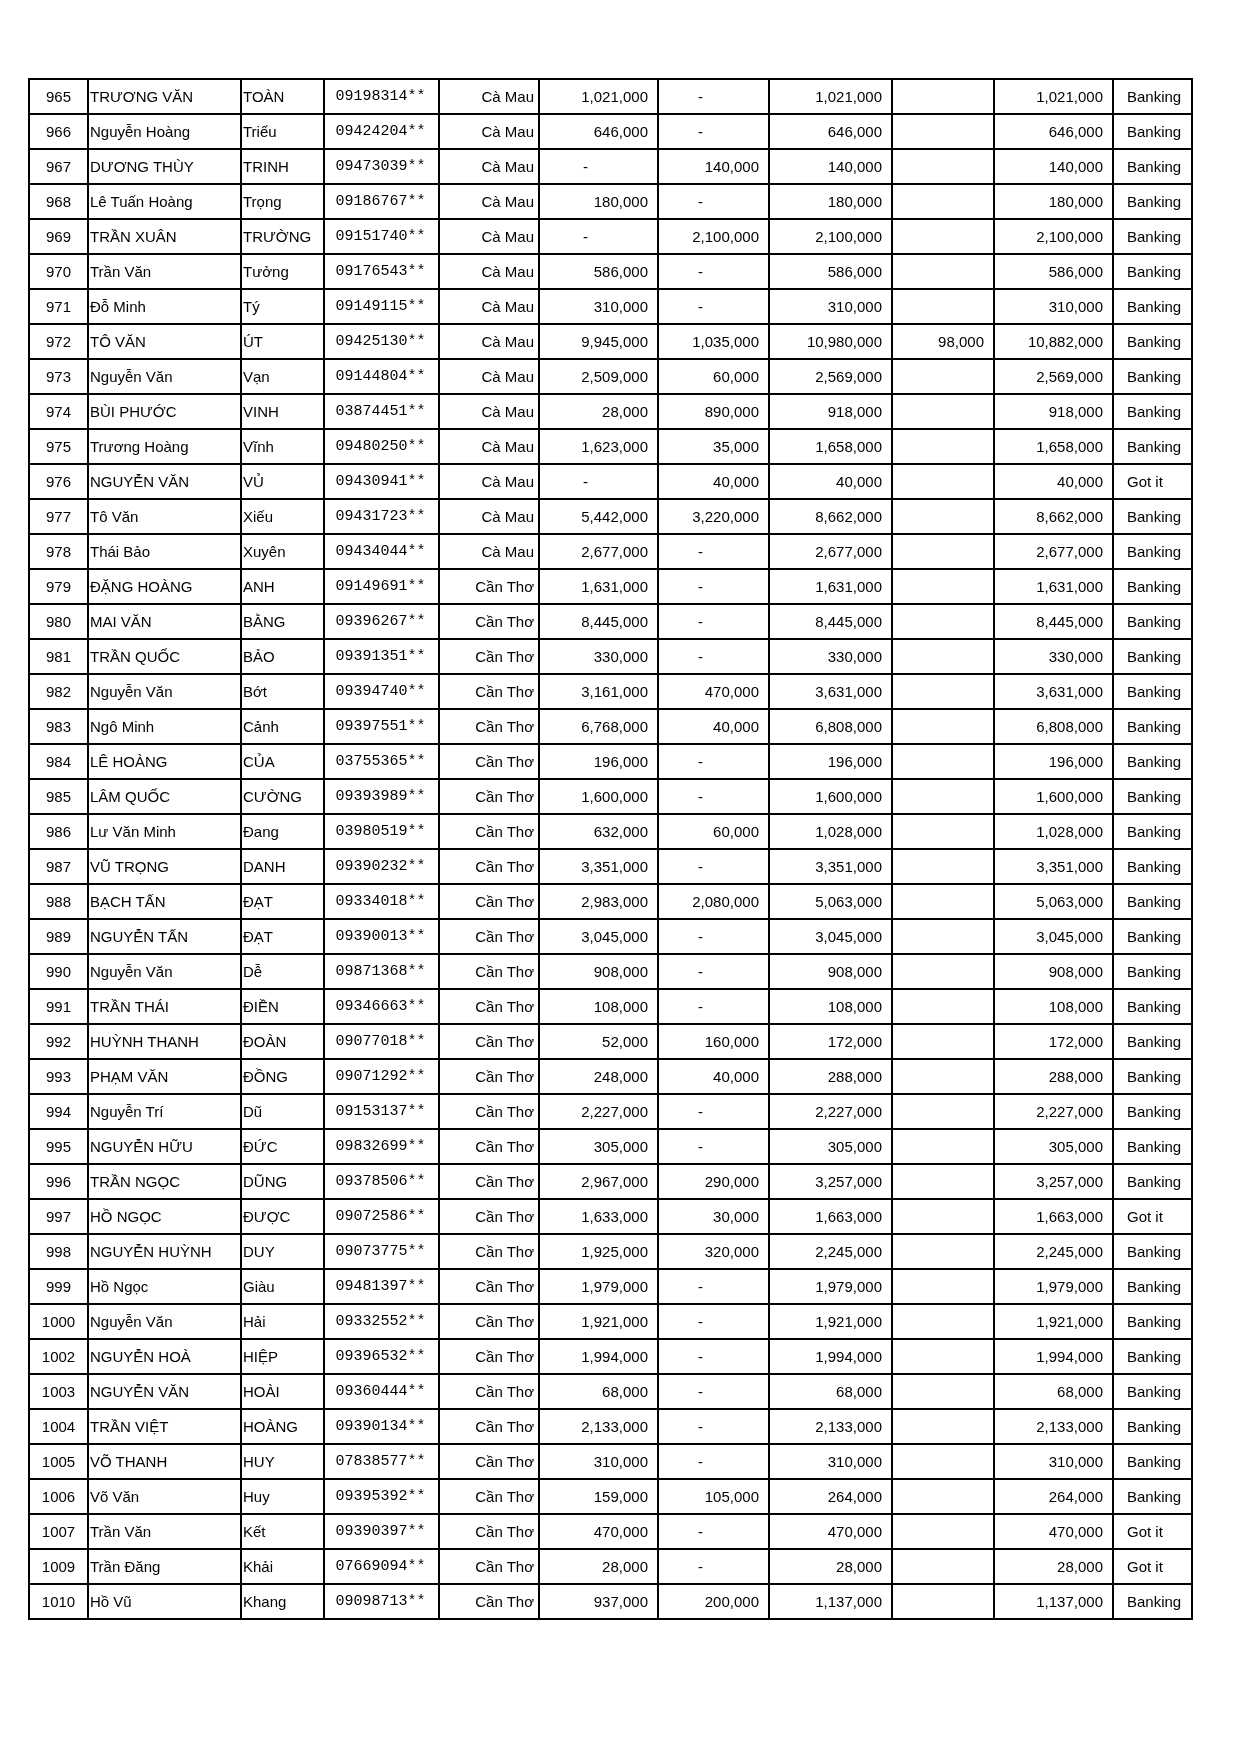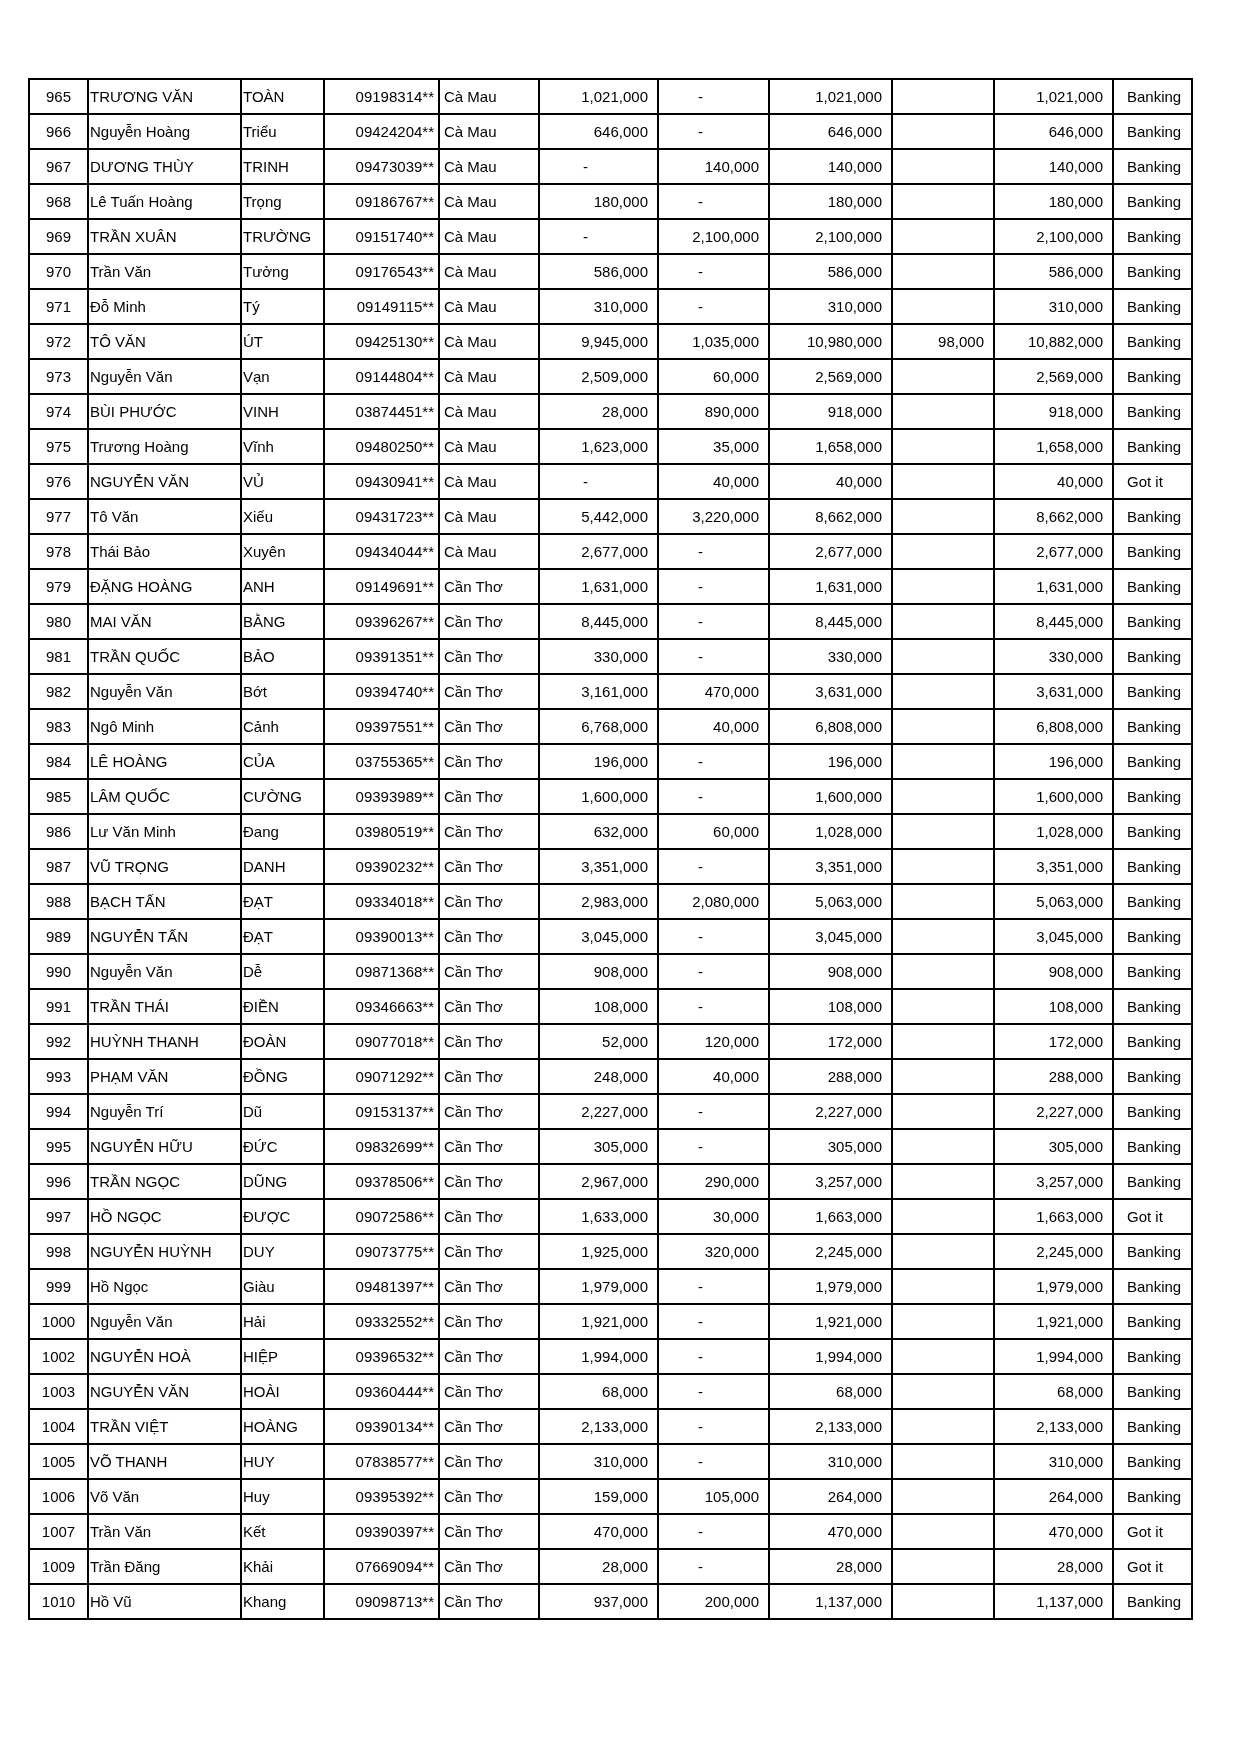--- a/index.html
+++ b/index.html
@@ -46,22 +46,22 @@
   col.c-a1     { width: 119px; }
   col.c-a2     { width: 111px; }
   col.c-a3     { width: 123px; }
   col.c-a4     { width: 102px; }
   col.c-a5     { width: 119px; }
   col.c-status { width: 79px; }
   
   table.roster td:nth-child(1)  { text-align: center;  padding-right: 4px; }
   table.roster td:nth-child(2)  { text-align: left; padding: 0 1px; }
   table.roster td:nth-child(3)  { text-align: left; padding: 0 1px; }
-  table.roster td:nth-child(4)  { text-align: right;   padding-left: 2px; }
-  table.roster td:nth-child(5)  { text-align: left; }
+  table.roster td:nth-child(4)  { text-align: center;   padding-left: 2px; font-family: Liberation Mono, monospace; }
+  table.roster td:nth-child(5)  { text-align: right; }
   table.roster td:nth-child(6),
   table.roster td:nth-child(7),
   table.roster td:nth-child(8),
   table.roster td:nth-child(9),
   table.roster td:nth-child(10) { text-align: right; padding-right: 9px; }
   table.roster td:nth-child(11) { text-align: left;  padding-left: 13px; }
   
   table.roster td.dash { text-align: center; padding-right: 30px; }
 </style>
 </head>
@@ -434,21 +434,21 @@
           <td>108,000</td>
           <td>Banking</td>
         </tr>
         <tr>
           <td>992</td>
           <td>HUỲNH THANH</td>
           <td>ĐOÀN</td>
           <td>09077018**</td>
           <td>Cần Thơ</td>
           <td>52,000</td>
-          <td>120,000</td>
+          <td>160,000</td>
           <td>172,000</td>
           <td></td>
           <td>172,000</td>
           <td>Banking</td>
         </tr>
         <tr>
           <td>993</td>
           <td>PHẠM VĂN</td>
           <td>ĐỒNG</td>
           <td>09071292**</td>

